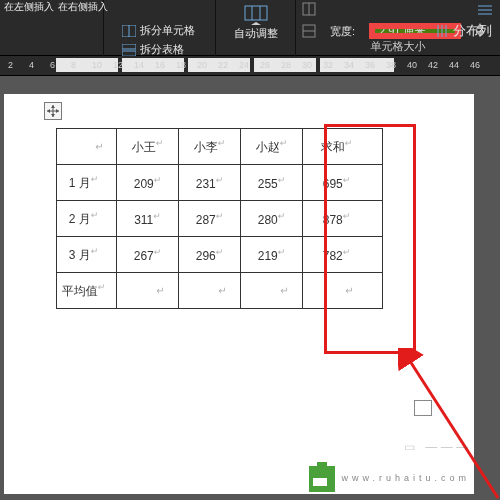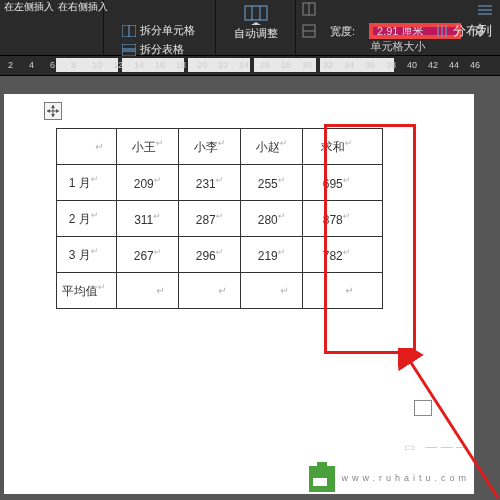--- a/index.html
+++ b/index.html
@@ -21,21 +21,21 @@
   .merge-stack { position: absolute; top: 0; left: 4px; margin-top: 21px; }
 
   .grp-auto { left: 216px; width: 80px; text-align: center; }
   .auto-btn { position: absolute; top: 4px; left: 12px; width: 56px; cursor: pointer; text-align: center; font-size: 11px; color: #e6e6e6; }
   .auto-btn svg { margin: 0 auto; }
 
   .grp-size { left: 296px; width: 204px; border-right: none; }
   .size-row { position: absolute; left: 6px; display: flex; align-items: center; gap: 14px; color: #e6e6e6; font-size: 11px; }
   .size-row-top { top: 2px; }
   .size-row-bot { top: 22px; }
-  .num-input { width: 92px; height: 16px; background: #be185d; border: 4px solid #ef4444; color: #ddd; font-size: 11px; padding: 0 4px; }
+  .num-input { width: 92px; height: 16px; background: #4d7c0f; border: 6px solid #ef4444; color: #ddd; font-size: 11px; padding: 0 4px; }
   .spin { width: 12px; height: 18px; display: flex; flex-direction: column; }
   .distribute { position: absolute; top: 2px; right: 0; font-size: 13px; }
 
   
   .ruler { position: absolute; top: 56px; left: 0; right: 0; height: 20px; background: #2a2a2a; border-bottom: 1px solid #000; color: #cfcfcf; font-size: 9px; }
   .ruler-num { position: absolute; top: 4px; }
   .ruler .white { position: absolute; top: 2px; height: 14px; background: #e8e8e8; }
 
   
   .canvas { position: absolute; top: 76px; left: 0; right: 0; bottom: 0; background: #565656; }

